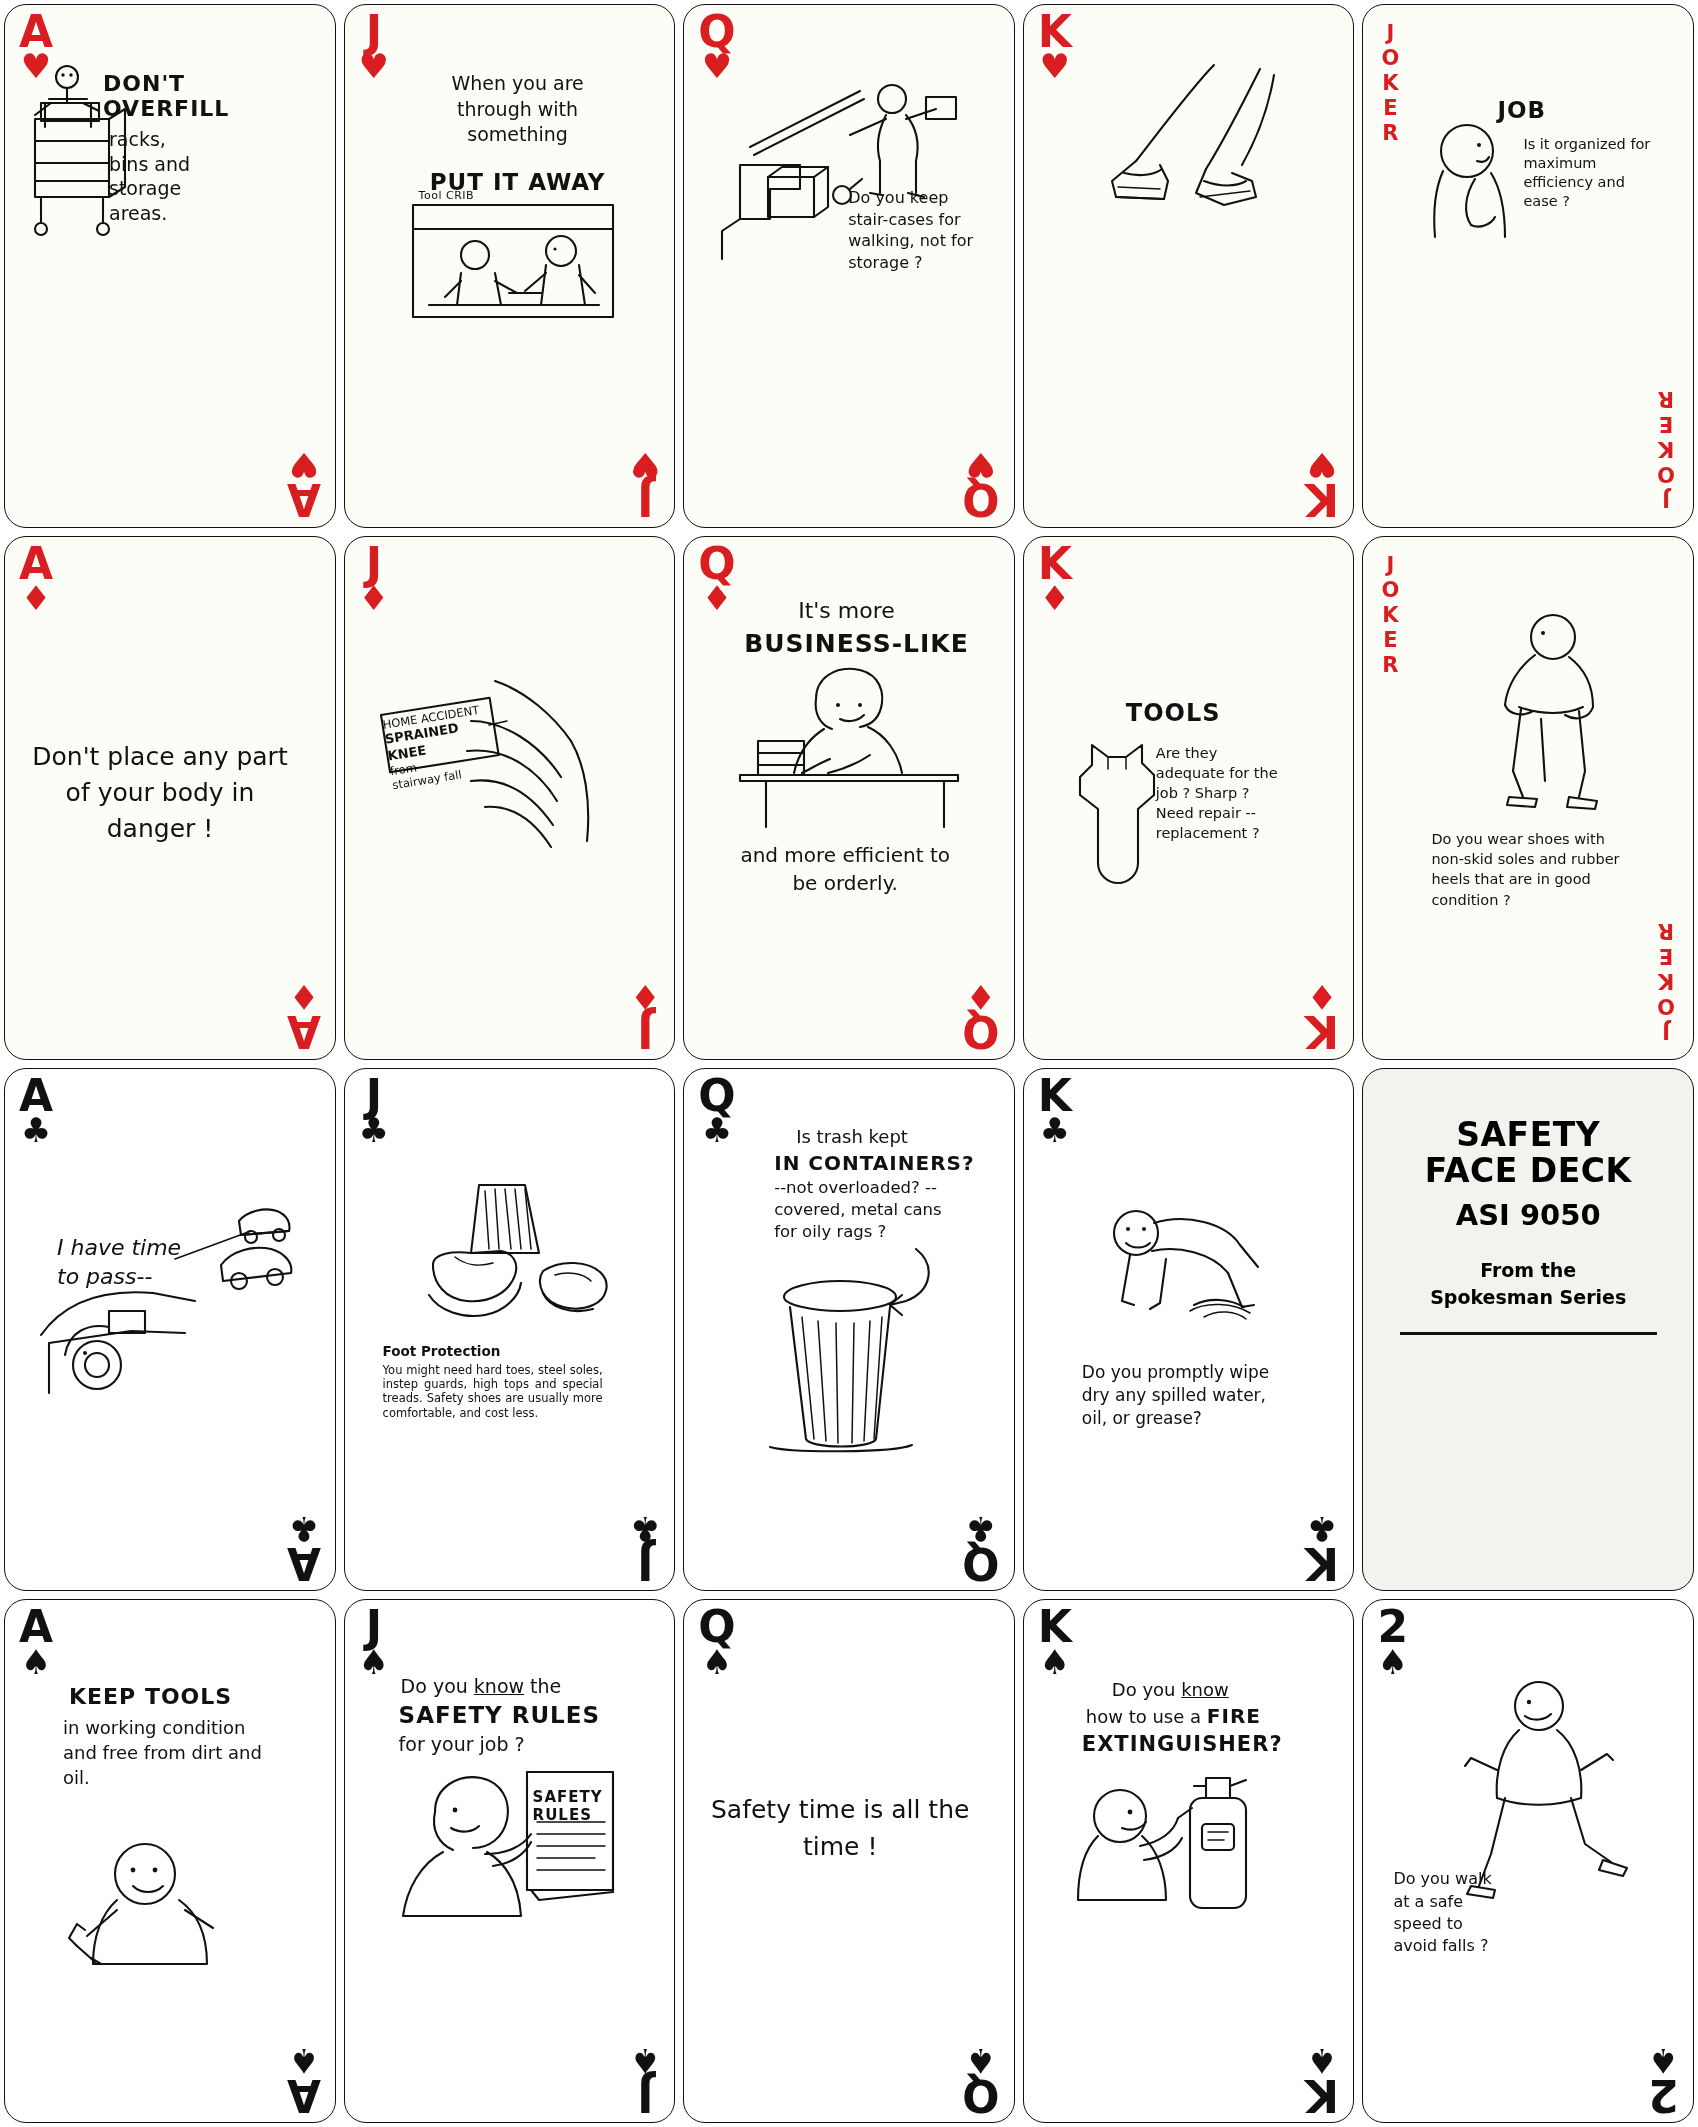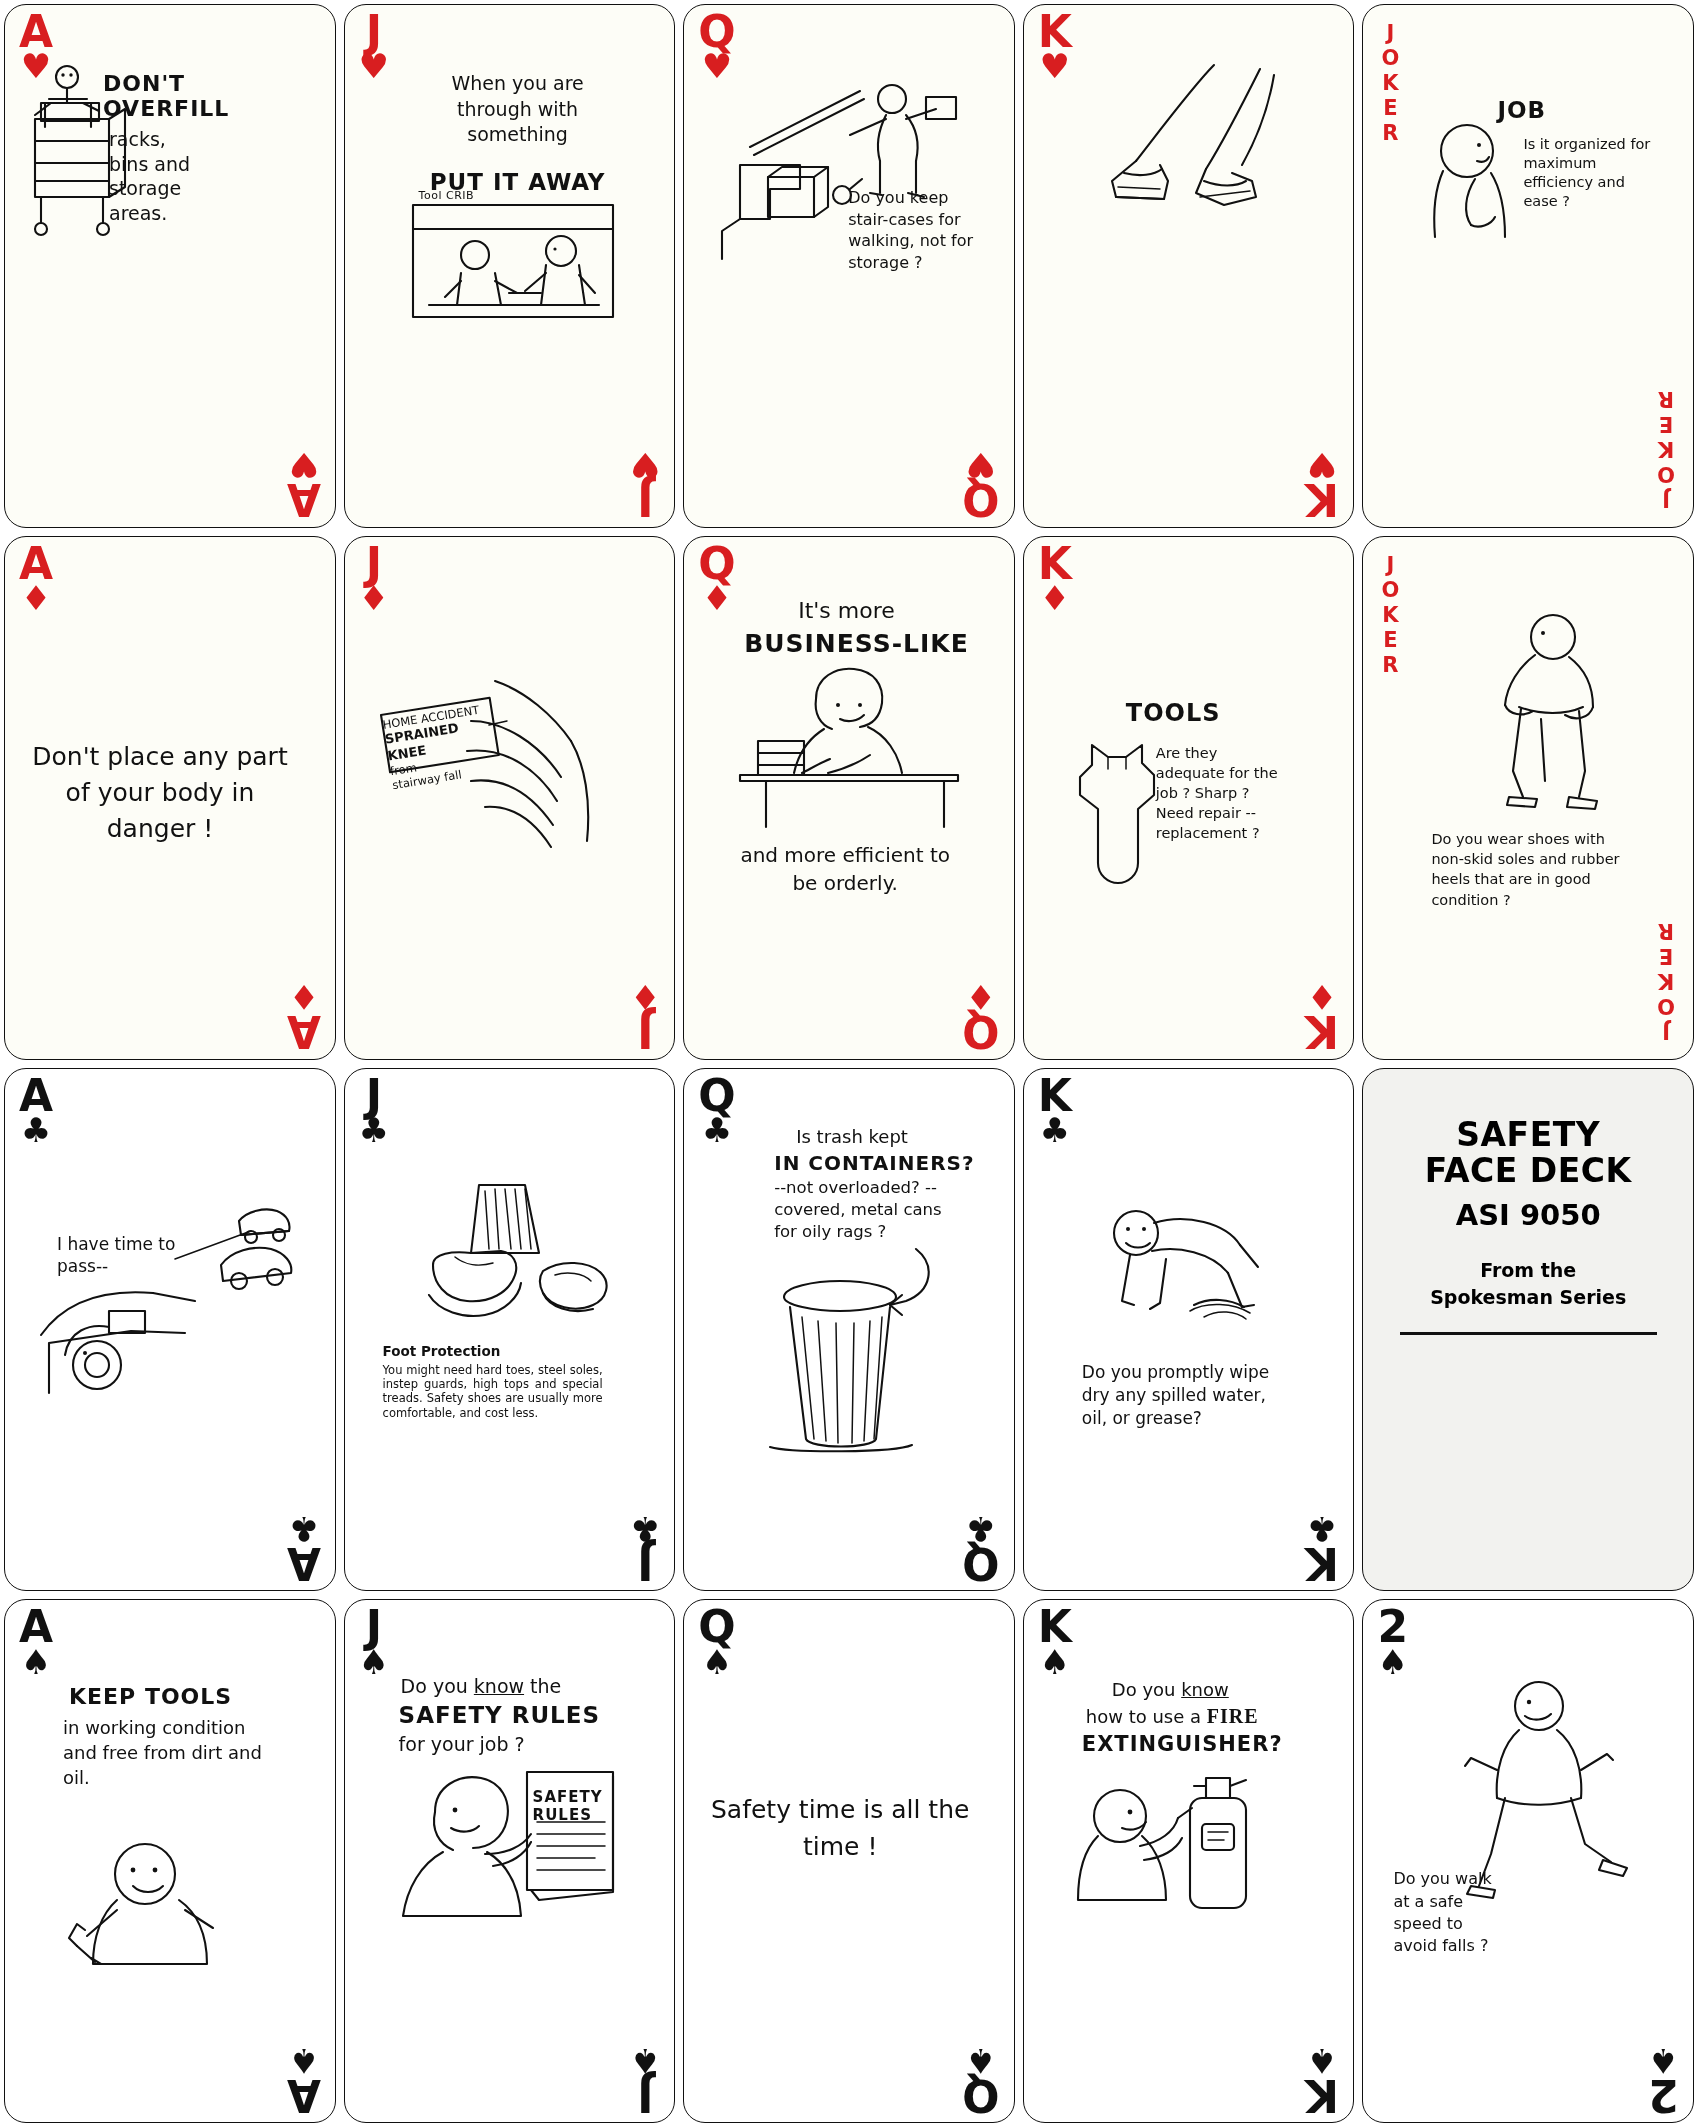--- a/index.html
+++ b/index.html
@@ -437,21 +437,21 @@
     <div class="card white">
       <div class="corner tl black">
         <span class="rank">A</span>
         <span class="suit">♣</span>
       </div>
       <div class="corner br black">
         <span class="rank">A</span>
         <span class="suit">♣</span>
       </div>
       <div class="content">
-        <div class="txt-abs hand" style="left:36px; top:110px; width:130px; font-size:17px; line-height:1.35;">I have time to pass--</div>
+        <div class="txt-abs hand" style="left:36px; top:110px; width:130px; font-size:22px; line-height:1.35;font-style:italic;">I have time to pass--</div>
         <svg class="txt-abs" style="left:14px; top:80px;" width="268" height="200" viewBox="0 0 268 200">
           <path class="ink-thin" d="M140 56 L216 28"></path>
           <path class="ink" d="M204 18 C212 8 230 4 242 8 C252 12 256 20 254 28 L206 32 Z"></path>
           <path class="ink" d="M206 32 L254 28"></path>
           <circle class="ink" cx="216" cy="34" r="6"></circle>
           <circle class="ink" cx="244" cy="32" r="6"></circle>
           <path class="ink" d="M186 62 C196 48 218 42 236 46 C250 50 258 60 256 70 L188 78 Z"></path>
           <circle class="ink" cx="204" cy="78" r="8"></circle>
           <circle class="ink" cx="240" cy="74" r="8"></circle>
           <path class="ink" d="M6 132 C30 98 70 86 118 90"></path>
@@ -653,21 +653,21 @@
       </div>
       <div class="corner br black">
         <span class="rank">K</span>
         <span class="suit">♠</span>
       </div>
       <div class="content">
         <div class="txt-abs hand" style="left:72px; top:24px; font-size:18px;">
           <span>Do you </span><span class="u">know</span>
         </div>
         <div class="txt-abs hand" style="left:46px; top:50px; font-size:18px;">
-          <span>how to use a </span><span class="caps-bold" style="font-size:20px;font-family:Liberation Serif, serif;">FIRE</span>
+          <span>how to use a </span><span class="caps-bold" style="font-size:20px;">FIRE</span>
         </div>
         <div class="txt-abs caps-bold" style="left:42px; top:78px; font-size:21px;">
           <span>EXTINGUISHER</span><span>?</span>
         </div>
         <svg class="txt-abs" style="left:34px; top:110px;" width="230" height="190" viewBox="0 0 230 190">
           <circle class="ink" cx="46" cy="52" r="26"></circle>
           <circle class="ink-fill" cx="56" cy="48" r="2.4"></circle>
           <path class="ink" d="M48 64 C58 68 68 64 72 58"></path>
           <path class="ink" d="M24 72 C10 86 4 110 4 136 L92 136 C92 110 84 86 68 72"></path>
           <path class="ink" d="M66 82 C86 78 100 68 104 54"></path>

